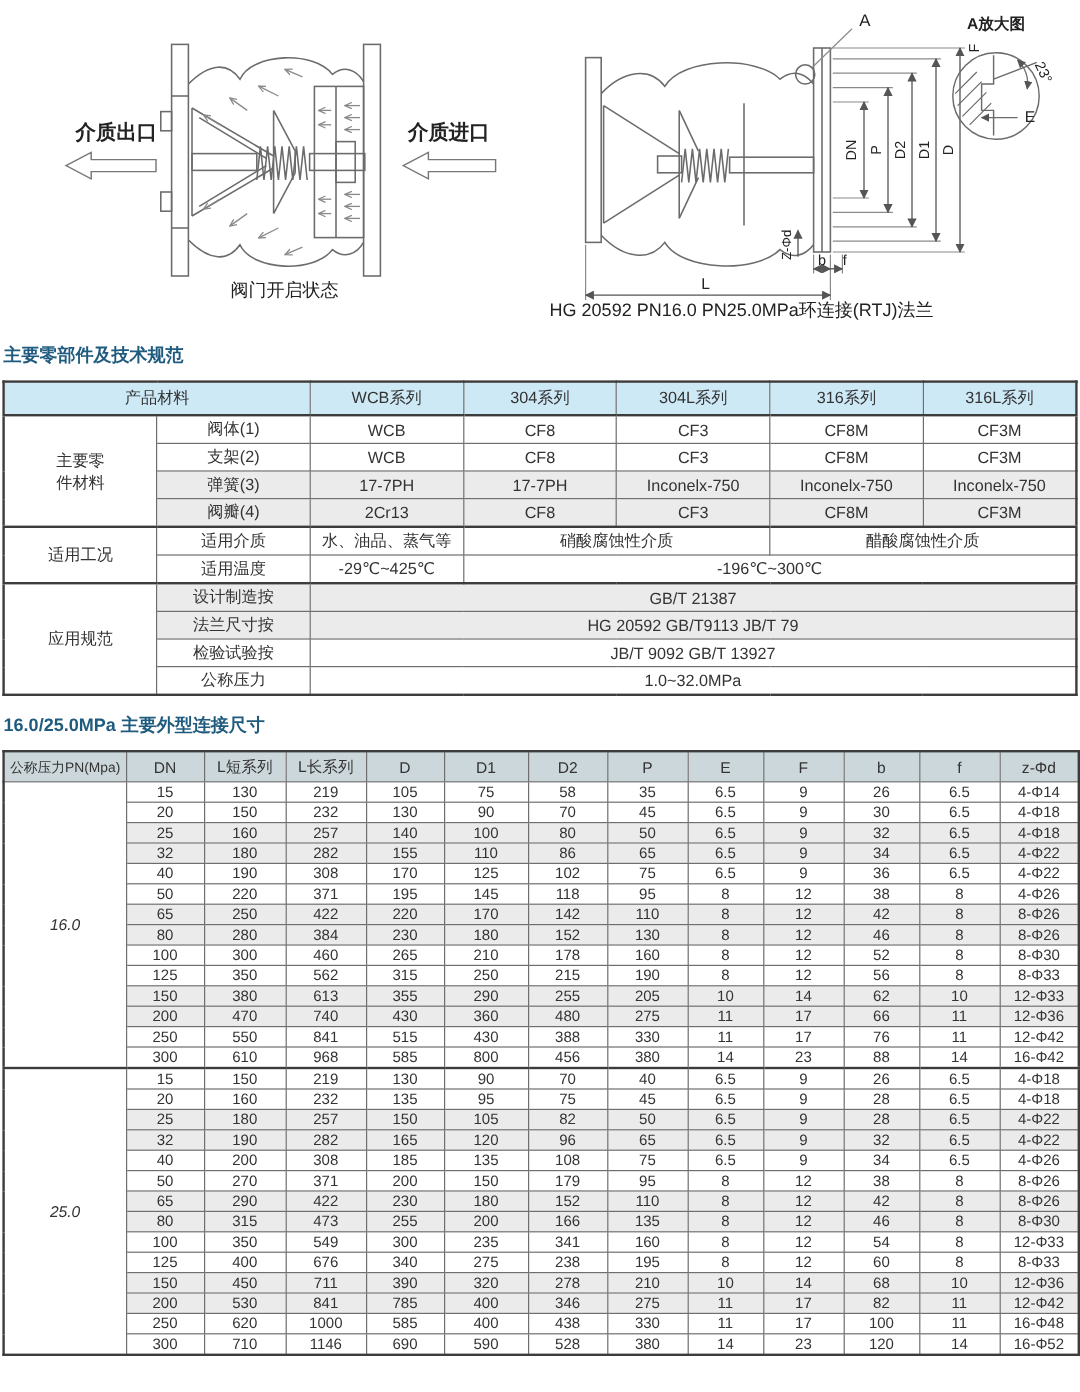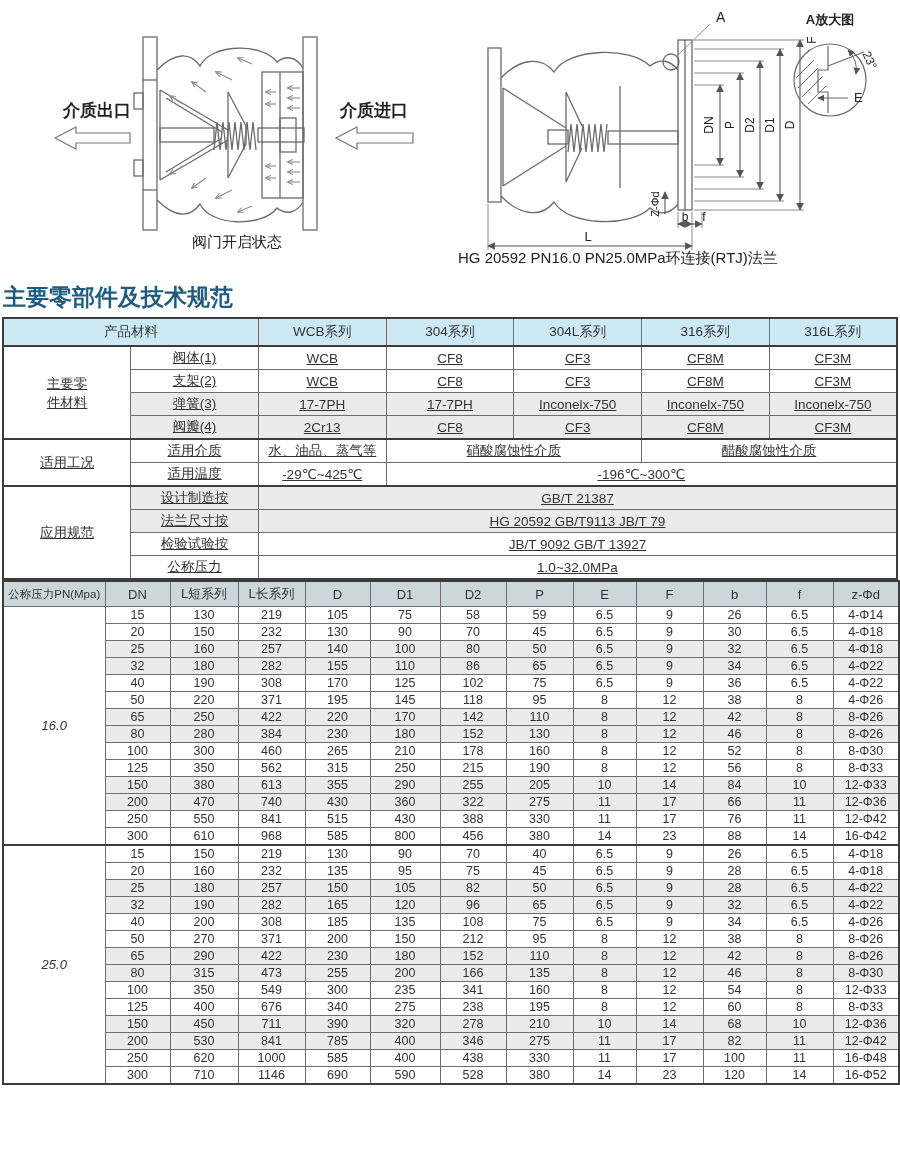--- a/index.html
+++ b/index.html
@@ -6,32 +6,32 @@
   body{
     width:900px;height:1160px;overflow:hidden;background:#fff;
     font-family:"Liberation Sans","DejaVu Sans",sans-serif;
     color:var(--c-text,#333);
   }
   .page{width:900px;height:1160px;position:relative;}
   .drawings{display:flex;height:272px;}
   .panel{display:block;}
   .section-title{
     color:var(--c-title,#1f5b7e);
-    font-size:23px;font-weight:bold;
+    font-size:15px;font-weight:bold;
     margin:14px 0 9px 3px;line-height:22px;
   }
   table{border-collapse:collapse;table-layout:fixed;width:896px;margin-left:2px;
         border:2px solid var(--c-border_dark,#3c3c3c);}
   th,td{border:1px solid var(--c-border,#6e6e6e);text-align:center;vertical-align:middle;
         padding:0;font-weight:normal;overflow:hidden;white-space:nowrap;}
   
   .spec{font-size:13.5px;}
   .spec thead th{background:var(--c-spec_header_bg,#cde9f6);height:26px;
                  border-bottom:2px solid var(--c-border_dark,#3c3c3c);}
-  .spec tbody td{height:22px;text-decoration:underline;}
+  .spec tbody td{height:22px;}
   .spec .glabel{background:#fff;white-space:pre-line;line-height:19px;}
   
   .dims{font-size:12.5px;}
   .dims thead th{background:var(--c-dims_header_bg,#ccd7dc);height:24px;font-size:13px;}
   .dims thead th:first-child{font-size:11.5px;}
   .dims tbody td{height:16px;line-height:16px;}
   .dims .plabel{background:#fff;font-size:13px;font-style:italic;}
   tr.shade td{background:var(--c-row_shade,#ebebeb);}
   tr td.glabel, tr td.plabel{background:#fff;}
   tr.gstart td{border-top:2px solid var(--c-border_dark,#3c3c3c);}
@@ -247,20 +247,21 @@
           <td>检验试验按</td>
           <td colspan="5">JB/T 9092    GB/T 13927</td>
         </tr>
         <tr>
           <td>公称压力</td>
           <td colspan="5">1.0~32.0MPa</td>
         </tr>
       </tbody>
     </table>
 
+  <div class="section-title">16.0/25.0MPa  主要外型连接尺寸</div>
 
   <table class="dims">
       <colgroup>
         <col style="width: 102px;">
         <col style="width: 65px;">
         <col style="width: 68px;">
         <col style="width: 67px;">
         <col style="width: 65px;">
         <col style="width: 70px;">
         <col style="width: 66px;">
@@ -290,21 +291,21 @@
       </thead>
       <tbody>
         <tr>
           <td class="plabel" rowspan="14">16.0</td>
           <td>15</td>
           <td>130</td>
           <td>219</td>
           <td>105</td>
           <td>75</td>
           <td>58</td>
-          <td>59</td>
+          <td>35</td>
           <td>6.5</td>
           <td>9</td>
           <td>26</td>
           <td>6.5</td>
           <td>4-Φ14</td>
         </tr>
         <tr>
           <td>20</td>
           <td>150</td>
           <td>232</td>
@@ -433,31 +434,31 @@
         <tr class="shade">
           <td>150</td>
           <td>380</td>
           <td>613</td>
           <td>355</td>
           <td>290</td>
           <td>255</td>
           <td>205</td>
           <td>10</td>
           <td>14</td>
-          <td>84</td>
+          <td>62</td>
           <td>10</td>
           <td>12-Φ33</td>
         </tr>
         <tr class="shade">
           <td>200</td>
           <td>470</td>
           <td>740</td>
           <td>430</td>
           <td>360</td>
-          <td>322</td>
+          <td>480</td>
           <td>275</td>
           <td>11</td>
           <td>17</td>
           <td>66</td>
           <td>11</td>
           <td>12-Φ36</td>
         </tr>
         <tr>
           <td>250</td>
           <td>550</td>
@@ -556,21 +557,21 @@
           <td>34</td>
           <td>6.5</td>
           <td>4-Φ26</td>
         </tr>
         <tr>
           <td>50</td>
           <td>270</td>
           <td>371</td>
           <td>200</td>
           <td>150</td>
-          <td>212</td>
+          <td>179</td>
           <td>95</td>
           <td>8</td>
           <td>12</td>
           <td>38</td>
           <td>8</td>
           <td>8-Φ26</td>
         </tr>
         <tr class="shade">
           <td>65</td>
           <td>290</td>

